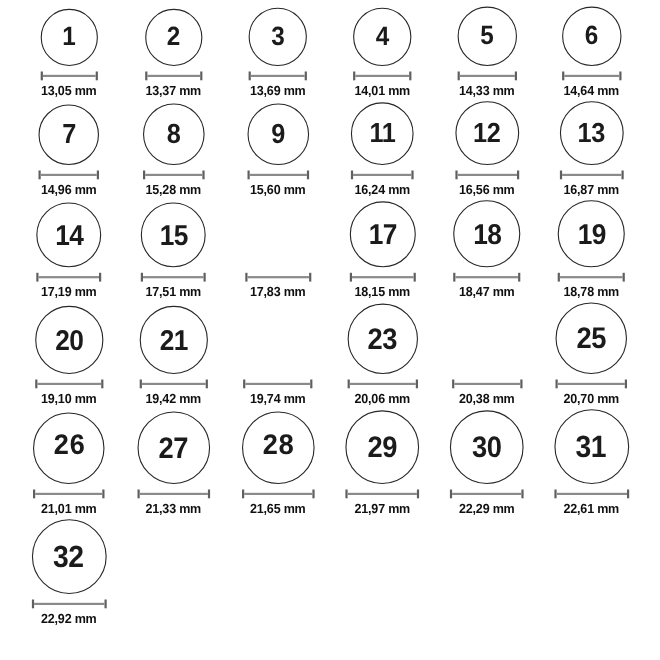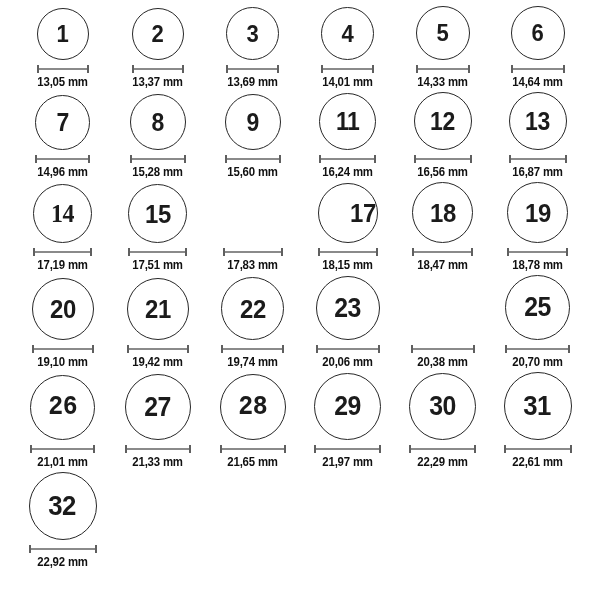--- a/index.html
+++ b/index.html
@@ -152,39 +152,39 @@
     <div class="label">16,56 mm</div>
   </div>
     <div class="cell">
     <div class="circle" style="width: 58px; height: 58px;">
       <span class="num" style="font-size: 25px;">13</span>
     </div>
     <div class="bracket" style="width: 58px;"></div>
     <div class="label">16,87 mm</div>
   </div>
     <div class="cell">
-    <div class="circle" style="width: 59px; height: 59px; font-family: Liberation Serif, serif;">
+    <div class="circle" style="width: 59px; height: 59px;">
       <span class="num" style="font-size: 26px;">14</span>
     </div>
     <div class="bracket" style="width: 59px;"></div>
     <div class="label">17,19 mm</div>
   </div>
     <div class="cell">
     <div class="circle" style="width: 59px; height: 59px;">
       <span class="num" style="font-size: 26px;">15</span>
     </div>
     <div class="bracket" style="width: 59px;"></div>
     <div class="label">17,51 mm</div>
   </div>
     <div class="cell">
     <div class="bracket" style="width: 60px;"></div>
     <div class="label">17,83 mm</div>
   </div>
     <div class="cell">
-    <div class="circle" style="width: 60px; height: 60px; justify-content: flex-end;">
+    <div class="circle" style="width: 60px; height: 60px;">
       <span class="num" style="font-size: 26px;">17</span>
     </div>
     <div class="bracket" style="width: 60px;"></div>
     <div class="label">18,15 mm</div>
   </div>
     <div class="cell">
     <div class="circle" style="width: 61px; height: 61px;">
       <span class="num" style="font-size: 26px;">18</span>
     </div>
     <div class="bracket" style="width: 61px;"></div>
@@ -205,23 +205,20 @@
     <div class="label">19,10 mm</div>
   </div>
     <div class="cell">
     <div class="circle" style="width: 62px; height: 62px;">
       <span class="num" style="font-size: 26px;">21</span>
     </div>
     <div class="bracket" style="width: 62px;"></div>
     <div class="label">19,42 mm</div>
   </div>
     <div class="cell">
-    <div class="circle" style="width: 63px; height: 63px;">
-      <span class="num" style="font-size: 26px;">22</span>
-    </div>
     <div class="bracket" style="width: 63px;"></div>
     <div class="label">19,74 mm</div>
   </div>
     <div class="cell">
     <div class="circle" style="width: 64px; height: 64px;">
       <span class="num" style="font-size: 27px;">23</span>
     </div>
     <div class="bracket" style="width: 64px;"></div>
     <div class="label">20,06 mm</div>
   </div>

